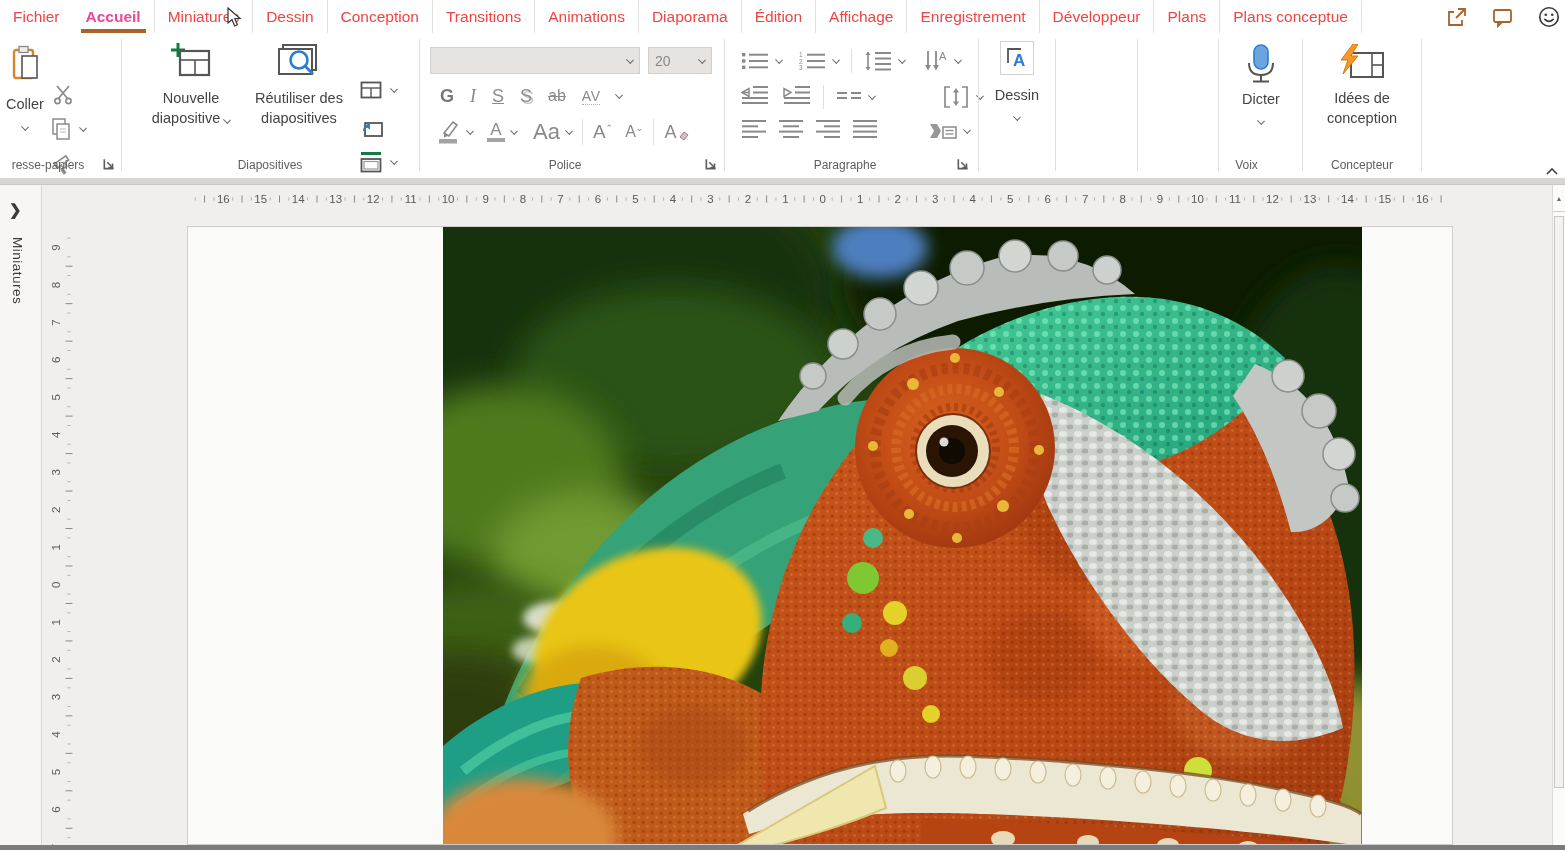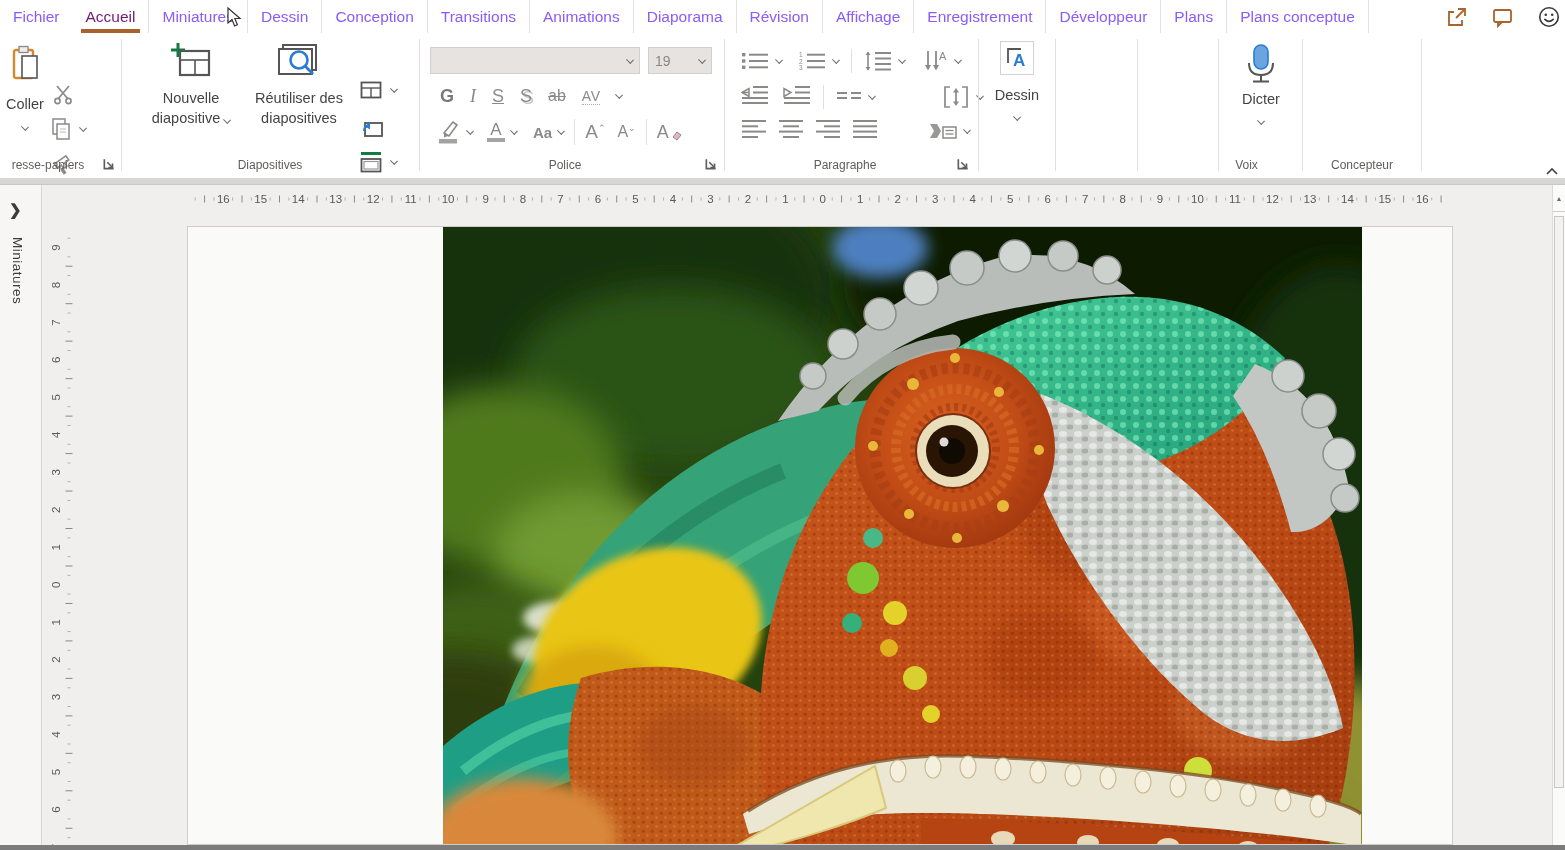--- a/index.html
+++ b/index.html
@@ -5,23 +5,23 @@
   * { margin:0; padding:0; box-sizing:border-box; }
   html,body { width:1565px; height:850px; overflow:hidden; background:#fff;
     font-family:"Liberation Sans", sans-serif; }
   .page { position:relative; width:1565px; height:850px; }
 
   
   .menubar { position:absolute; left:0; top:0; width:1565px; height:33px; background:#fff;
     display:flex; align-items:stretch; }
   .tabs { display:flex; align-items:stretch; overflow:hidden; max-width:1420px; }
   .tab { position:relative; display:flex; align-items:center; padding:0 13px; font-size:15.5px;
-    color:#8b5cf6; white-space:nowrap; border-right:1px solid #e3e1df; cursor:default; }
+    color:#ef4444; white-space:nowrap; border-right:1px solid #e3e1df; cursor:default; }
   .tab:first-child { border-right:none; }
-  .tab.active { color:#701a75; font-weight:normal; }
+  .tab.active { color:#ec4899; font-weight:bold; }
   .tab.active::after { content:""; position:absolute; left:8px; right:8px; bottom:0; height:4px;
     background:#a9622c; }
   .menu-icons { position:absolute; right:4px; top:0; height:33px; display:flex; align-items:center; gap:22px; }
   .micon { width:24px; height:24px; display:flex; align-items:center; justify-content:center; }
 
   
   .ribbon { position:absolute; left:0; top:33px; width:1565px; height:145px; background:#fff; }
   .gsep { position:absolute; top:6px; height:132px; width:1px; background:#e1dfdd; }
   .glabel { position:absolute; font-size:12px; color:#605e5c; text-align:center; bottom:6px; }
   .dl { position:absolute; bottom:7px; width:14px; height:14px; cursor:default; }
@@ -74,21 +74,21 @@
   <div class="menubar">
     <div class="tabs">
         <div class="tab">Fichier</div>
         <div class="tab active">Accueil</div>
         <div class="tab">Miniatures</div>
         <div class="tab">Dessin</div>
         <div class="tab">Conception</div>
         <div class="tab">Transitions</div>
         <div class="tab">Animations</div>
         <div class="tab">Diaporama</div>
-        <div class="tab">Révision</div>
+        <div class="tab">Édition</div>
         <div class="tab">Affichage</div>
         <div class="tab">Enregistrement</div>
         <div class="tab">Développeur</div>
         <div class="tab">Plans</div>
         <div class="tab">Plans conceptue</div>
       </div>
     <div class="menu-icons">
       <span class="micon">
         <svg width="24" height="24" viewBox="0 0 24 24">
           <polyline points="9,7 4,7 4,20 17,20 17,15" fill="none" stroke="#a9632b" stroke-width="1.8"></polyline>
@@ -204,21 +204,21 @@
       <span class="chv" style="margin-left:9px"></span>
     </div>
     <div class="glabel" style="left:122px; width:296px;">Diapositives</div>
     <div class="gsep" style="left:419px;"></div>
 
     <div class="combo" style="left:430px; top:14px; width:210px;">
       <span></span>
       <span class="chv"></span>
     </div>
     <div class="combo" style="left:648px; top:14px; width:64px;">
-      <span>19</span>
+      <span>20</span>
       <span class="chv"></span>
     </div>
     <div class="srow" style="left:440px; top:50px; gap:16px; height:26px;">
       <span class="glyphbtn" style="font-weight:bold; color:#7a7876; font-size:18px;">G</span>
       <span class="glyphbtn" style="font-style:italic; font-family:'Liberation Serif',serif; font-size:18px;">I</span>
       <span class="glyphbtn" style="text-decoration:underline; font-size:18px;">S</span>
       <span class="glyphbtn" style="font-size:18px; text-shadow:2px 2px 0 #c8c6c4;">S</span>
       <span class="glyphbtn" style="text-decoration:line-through; font-size:16px;">ab</span>
       <span class="glyphbtn" style="font-size:14px; letter-spacing:.5px; border-bottom:1px dotted #b0aeac;">AV</span>
       <span class="chv"></span>
@@ -233,21 +233,21 @@
         <span class="chv" style="margin-left:5px"></span>
       </span>
       <span class="srow" style="position:static; margin-left:14px;">
         <span style="display:inline-block; text-align:center;">
           <span class="dim" style="font-size:17px; line-height:15px; display:block;">A</span>
           <span style="display:block; width:18px; height:4.5px; background:#a5a3a1; margin:1px auto 0;"></span>
         </span>
         <span class="chv" style="margin-left:6px"></span>
       </span>
       <span class="srow" style="position:static; margin-left:16px;">
-        <span class="dim" style="font-size:15px;font-weight:bold;">Aa</span>
+        <span class="dim" style="font-size:22px;">Aa</span>
         <span class="chv" style="margin-left:6px"></span>
       </span>
       <span style="width:1px; height:26px; background:#e1dfdd; margin:0 10px;"></span>
       <span class="dim" style="font-size:19px;">A<sup style="font-size:9px;">⌃</sup></span>
       <span class="dim" style="font-size:16px; margin-left:12px;">A<sup style="font-size:9px;">⌄</sup></span>
       <span style="width:1px; height:26px; background:#e1dfdd; margin:0 10px;"></span>
       <span class="srow" style="position:static">
         <span class="dim" style="font-size:18px;">A</span>
         <svg width="12" height="12" viewBox="0 0 12 12" style="margin-left:1px; margin-top:8px;">
           <polygon points="3,7 7,2 11,5 7,10" fill="#e8b4c0" stroke="#8c8a88" stroke-width="1"></polygon>
@@ -423,20 +423,30 @@
         <path d="M6 20 Q6 32 18 32 Q30 32 30 20" fill="none" stroke="#555" stroke-width="2"></path>
         <line x1="18" y1="32" x2="18" y2="38" stroke="#555" stroke-width="2"></line>
         <line x1="10" y1="38.5" x2="26" y2="38.5" stroke="#555" stroke-width="2"></line>
       </svg>
       <span style="margin-top:5px">Dicter</span>
       <span class="chv" style="margin-top:8px"></span>
     </div>
     <div class="glabel" style="left:1205px; width:83px;">Voix</div>
     <div class="gsep" style="left:1302px;"></div>
 
+    <div class="btn" style="left:1306px; top:8px; width:112px; height:114px;">
+      <svg width="46" height="38" viewBox="0 0 46 38" style="margin-top:3px">
+        <rect x="12" y="9" width="32" height="24" fill="none" stroke="#555" stroke-width="2"></rect>
+        <line x1="33" y1="9" x2="33" y2="33" stroke="#555" stroke-width="1.6"></line>
+        <line x1="33" y1="21" x2="44" y2="21" stroke="#555" stroke-width="1.6"></line>
+        <polygon points="14,0 2,16 9,16 4,30 19,12 12,12 19,0" fill="#f59a23" stroke="#d9731a" stroke-width="1"></polygon>
+      </svg>
+      <span style="margin-top:7px">Idées de</span>
+      <span>conception</span>
+    </div>
     <div class="glabel" style="left:1303px; width:118px;">Concepteur</div>
     <div class="gsep" style="left:1421px;"></div>
   </div>
 
   <div class="ribbon-bottom"></div>
   <svg class="collapse-ribbon" viewBox="0 0 14 10">
     <polyline points="2,8 7,3 12,8" fill="none" stroke="#444" stroke-width="1.6"></polyline>
   </svg>
 
   <div class="workspace">

